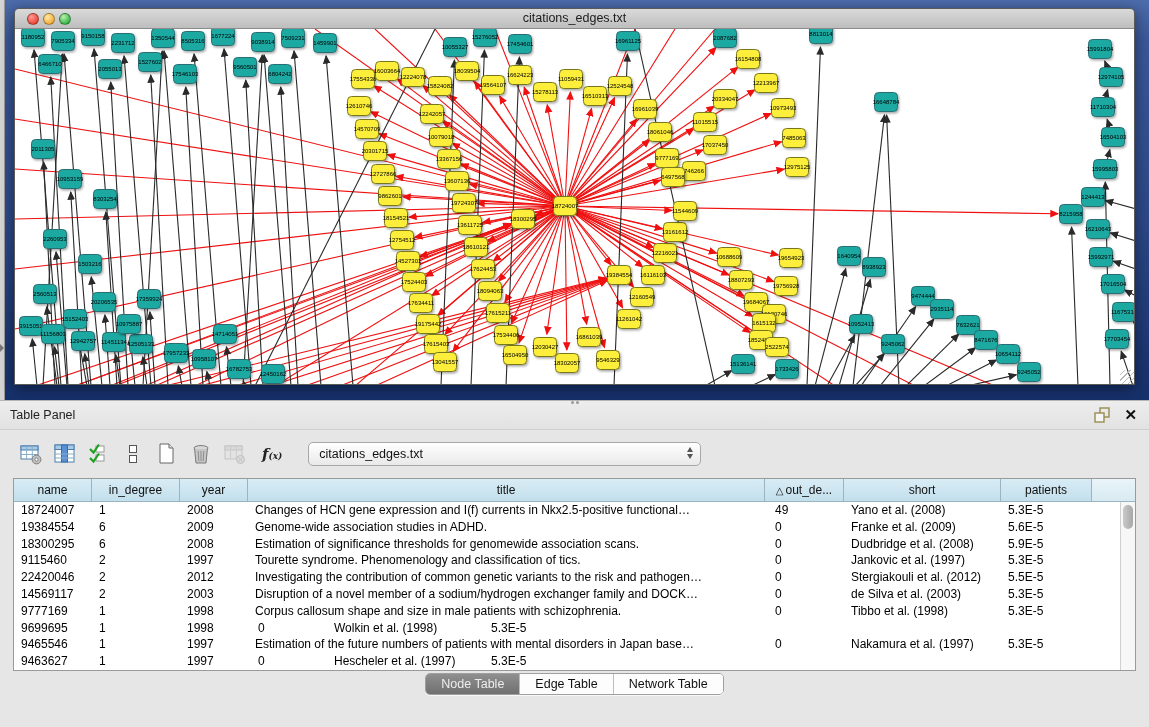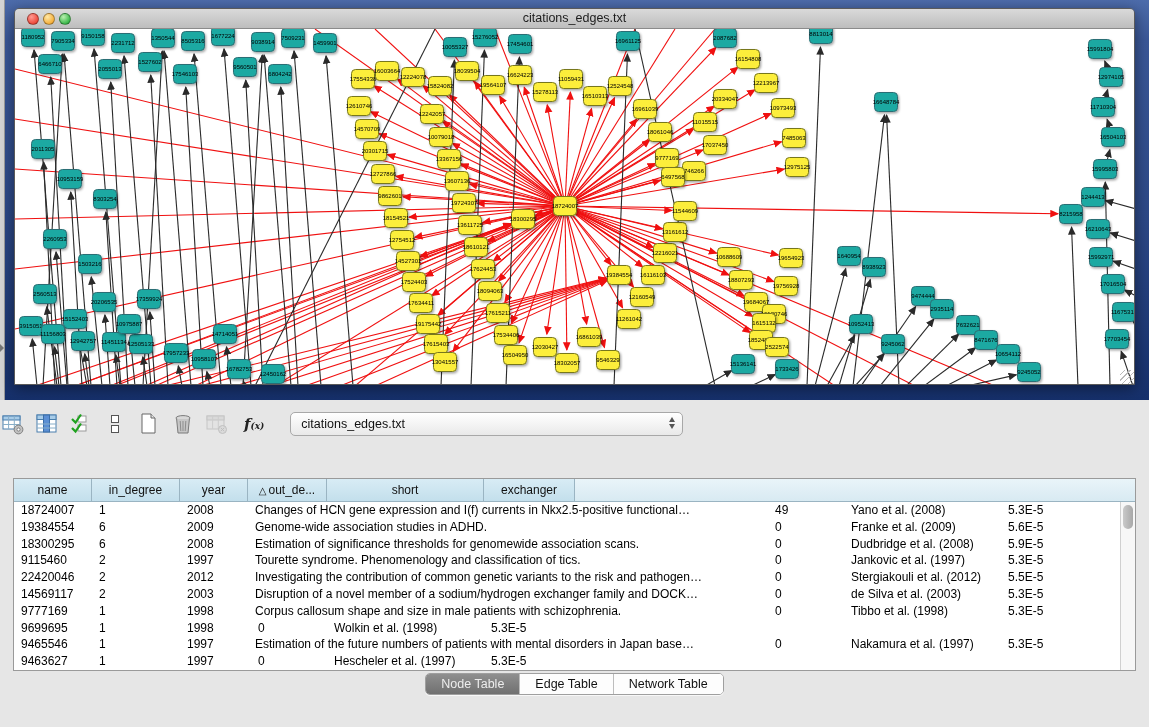--- a/index.html
+++ b/index.html
@@ -31,21 +31,21 @@
   .table-panel { position:absolute; left:0; top:400px; width:1149px; height:298px; background:#e6e6e6; }
   .panel-header { position:relative; height:30px; background:linear-gradient(180deg,#ededed,#e2e2e2);
     border-top:1px solid #b5b5b5; border-bottom:1px solid #cfcfcf; }
   .panel-header .ph-title { position:absolute; left:10px; top:7px; font-size:12.5px; color:#222; }
   .splitter-handle { position:absolute; left:570px; top:0px; width:10px; height:5px; display:flex; gap:2px; justify-content:center; }
   .splitter-handle i { width:3px; height:3px; background:#9a9a9a; border-radius:50%; }
   .panel-actions { position:absolute; right:12px; top:6px; display:flex; gap:14px; align-items:center; }
   .float-ic svg { display:block; }
   .close-ic { font-size:15px; font-weight:bold; color:#111; line-height:16px; cursor:default; }
 
-  .toolbar { position:relative; height:48px; display:flex; align-items:center; }
+  .toolbar { position:relative; height:48px; display:flex; align-items:center; padding-left:18px; }
   .tb-icon { width:26px; height:26px; margin-right:8px; display:flex; align-items:center; justify-content:center; }
   .tb-icon.disabled { opacity:.5; }
   .fx-icon { font-family:"DejaVu Serif", serif; font-style:italic; font-weight:bold; font-size:15px; color:#222; margin:0 10px 0 6px; }
   .fx-icon small { font-size:9px; font-weight:bold; }
   .select { position:relative; width:393px; height:24px; margin-left:16px;
     background:linear-gradient(180deg,#ffffff,#e9e9e9); border:1px solid #a8a8a8; border-radius:5px;
     font-size:12.5px; color:#111; line-height:22px; padding-left:10px; }
   .select .updown { position:absolute; right:7px; top:4px; display:flex; flex-direction:column; gap:2px; }
   .select .updown i { width:0; height:0; border-left:3.5px solid transparent; border-right:3.5px solid transparent; }
   .select .updown .up { border-bottom:5px solid #555; }
@@ -837,20 +837,36 @@
               <rect x="601.5" y="2.5" width="23" height="19" rx="4" fill="#1fa9a2" stroke="#2b6e74" filter="url(#nsh)"></rect>
               <text x="613" y="14" text-anchor="middle" font-size="6" fill="#000" font-family="Liberation Sans, sans-serif">16961125</text>
             </g>
           </svg>
         <div class="resize-grip"></div>
       </div>
     </div>
   </div>
 
   <div class="table-panel">
+    <div class="panel-header">
+      <div class="splitter-handle">
+          <i></i>
+          <i></i>
+        </div>
+      <span class="ph-title">Table Panel</span>
+      <div class="panel-actions">
+        <span class="float-ic">
+          <svg width="16" height="16" viewBox="0 0 16 16">
+              <rect x="6" y="1" width="9" height="9" fill="none" stroke="#9a8c50" stroke-width="1.4"></rect>
+              <rect x="1" y="6" width="9" height="9" fill="#f5f5f5" stroke="#9a8c50" stroke-width="1.4"></rect>
+            </svg>
+        </span>
+        <span class="close-ic">✕</span>
+      </div>
+    </div>
 
     <div class="toolbar">
       <span class="tb-icon">
         <svg width="24" height="24" viewBox="0 0 24 24">
             <rect x="2" y="4" width="17" height="13" fill="#fff" stroke="#4a7fae"></rect>
             <rect x="2" y="4" width="17" height="4" fill="#a8cce8" stroke="#4a7fae"></rect>
             <line x1="7.6" y1="4" x2="7.6" y2="17" stroke="#88aec8"></line>
             <line x1="13.3" y1="4" x2="13.3" y2="17" stroke="#88aec8"></line>
             <line x1="2" y1="12.5" x2="19" y2="12.5" stroke="#88aec8"></line>
             <circle cx="17.5" cy="17.5" r="4.4" fill="#c2c2c2" stroke="#7e7e7e"></circle>
@@ -913,23 +929,24 @@
             <i class="dn"></i>
           </span>
       </div>
     </div>
 
     <div class="table-box">
       <div class="thead" id="thead">
           <div class="th" style="width: 78px;">name</div>
           <div class="th" style="width: 88px;">in_degree</div>
           <div class="th" style="width: 68px;">year</div>
+          <div class="th" style="width: 517px;">title</div>
           <div class="th" style="width: 79px;"><span class="sort-tri">△</span>out_de...</div>
           <div class="th" style="width: 157px;">short</div>
-          <div class="th" style="width: 91px;">exchanger</div>
+          <div class="th" style="width: 91px;">patients</div>
           <div class="th filler"></div>
         </div>
       <div class="tbody" id="tbody">
           <div class="tr">
             <div class="td" style="width: 78px;">18724007</div>
             <div class="td" style="width: 88px;">1</div>
             <div class="td" style="width: 68px;">2008</div>
             <div class="td" style="width: 517px;">Changes of HCN gene expression and I(f) currents in Nkx2.5-positive functional…</div>
             <div class="td" style="width: 79px; padding-left: 10px;">49</div>
             <div class="td" style="width: 157px;">Yano et al. (2008)</div>

